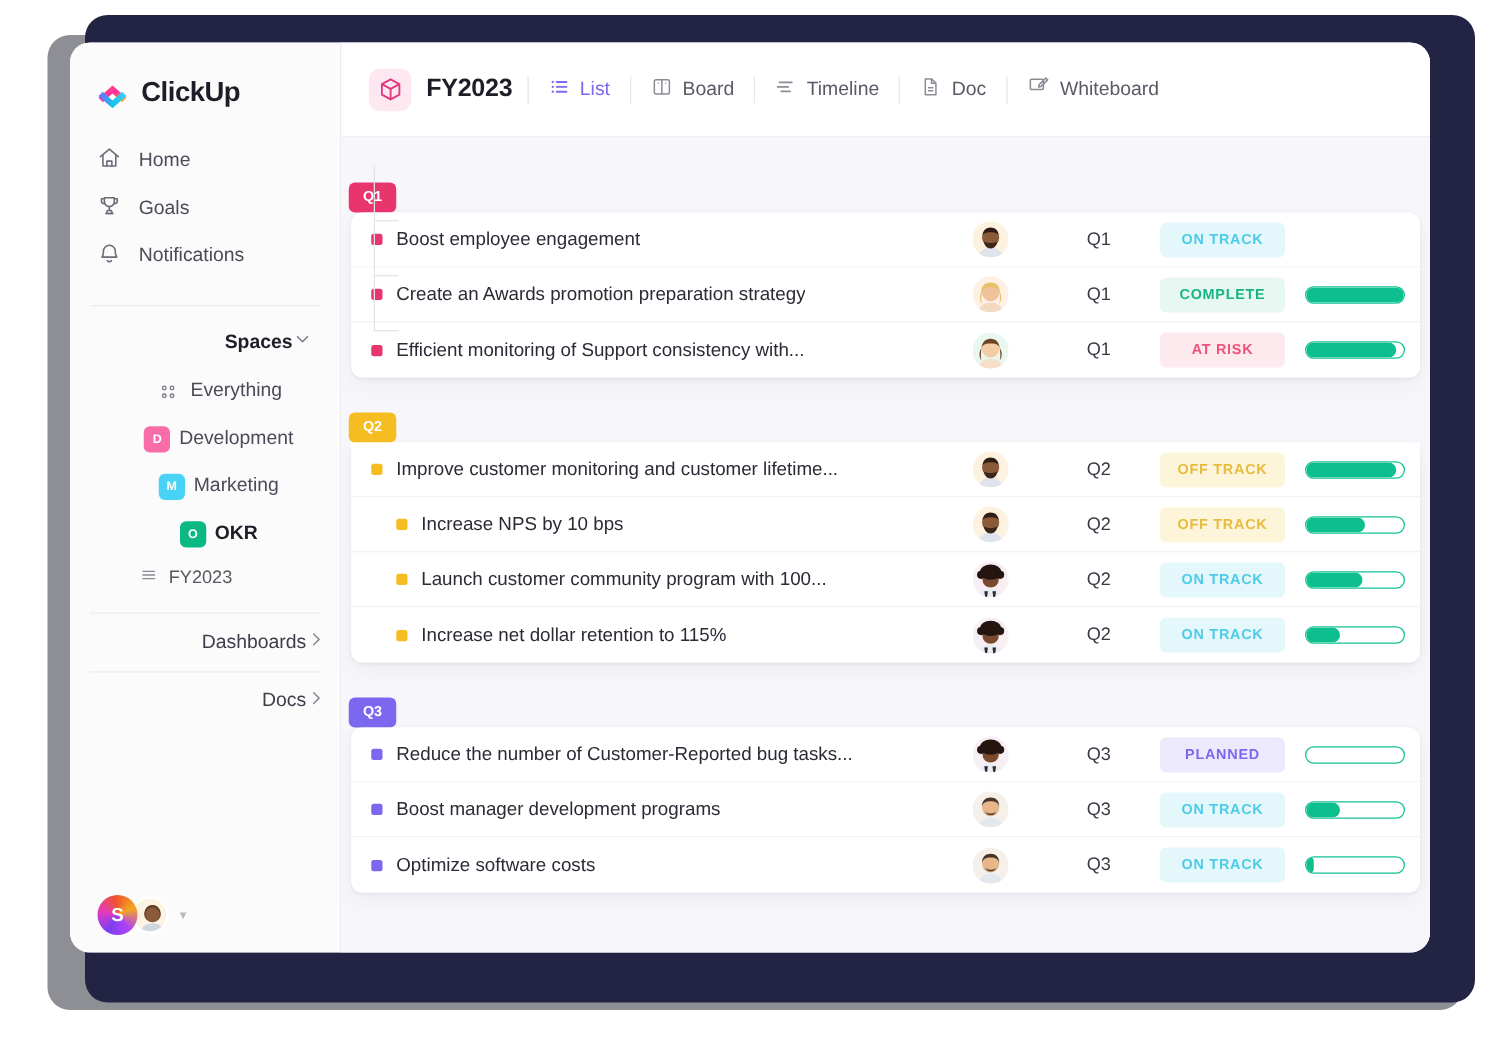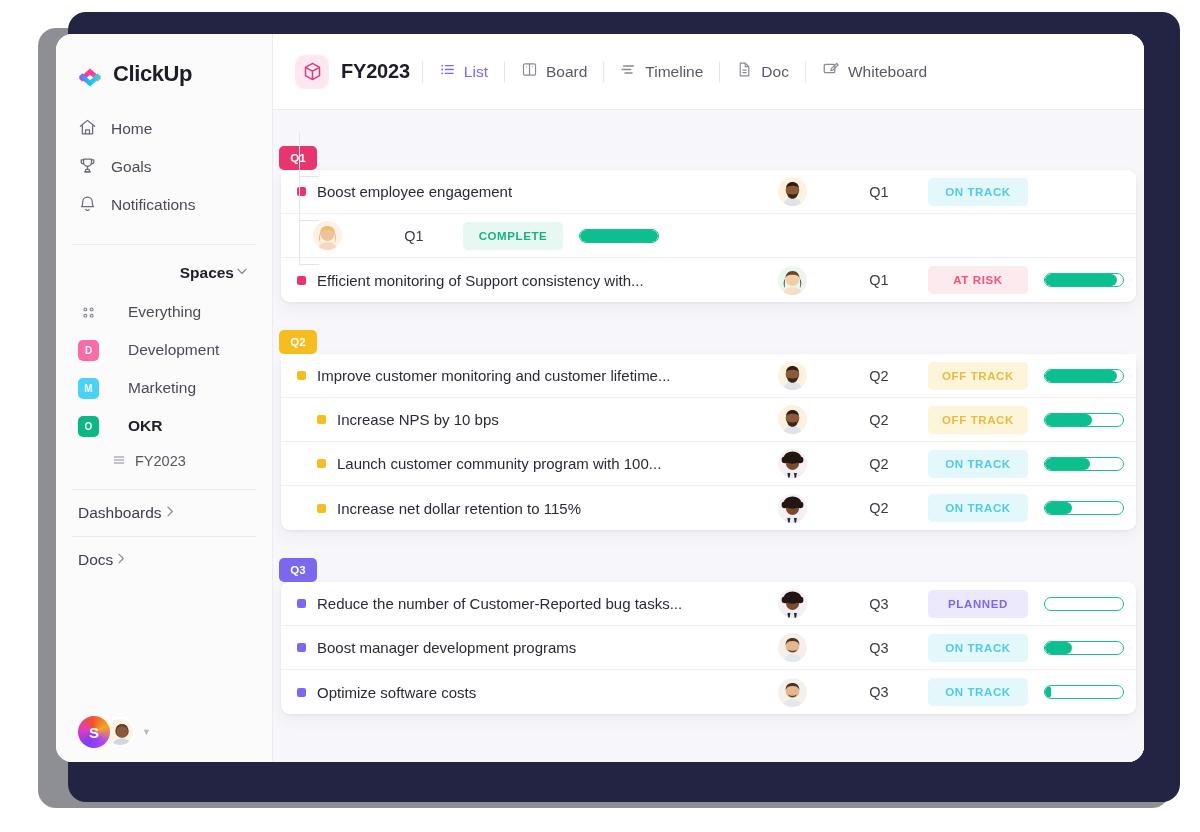--- a/index.html
+++ b/index.html
@@ -67,42 +67,42 @@
   .nav-item svg { flex-shrink: 0; }
   .divider { height: 1px; background: #ececf0; margin: 6px 16px 0 16px; }
 
   .section-head {
     display: flex; align-items: center; justify-content: flex-end;
     padding: 18px 22px 10px 22px;
   }
   .section-head .title { font-size: 15.5px; font-weight: 700; color: #1d1d28; }
 
   .space-item {
-    display: flex; align-items: center; gap: 29px;
+    display: flex; align-items: center; gap: 7px;
     height: 38px; padding-left: 22px;
-    font-size: 15.5px; color: #4b4b58; cursor: pointer;
+    font-size: 15.5px; color: #4b4b58; cursor: pointer; justify-content: center;
   }
   .space-item.active { font-weight: 700; color: #1d1d28; }
   .space-badge {
     width: 21px; height: 21px; border-radius: 5px;
     color: #fff; font-size: 10px; font-weight: 700;
     display: flex; align-items: center; justify-content: center;
     flex-shrink: 0;
   }
   .dots-icon { width: 21px; display:flex; justify-content:center; flex-shrink:0; }
 
   .list-item-sub {
     display: flex; align-items: center; gap: 9px;
     height: 32px; padding-left: 56px;
     font-size: 14.5px; color: #57575f; cursor: pointer;
   }
 
   .collapse-row {
-    display: flex; align-items: center; justify-content: flex-start;
-    height: 46px; padding: 0 22px;
+    display: flex; align-items: center; justify-content: flex-end;
+    height: 46px; padding: 0 12px;
     font-size: 15.5px; color: #3d3d49; cursor: pointer;
   }
 
   .user-bar {
     position: absolute; left: 0; bottom: 14px;
     display: flex; align-items: center; gap: 0px;
     padding-left: 22px;
   }
   .av-gradient {
     width: 32px; height: 32px; border-radius: 50%;
@@ -470,20 +470,24 @@
                 </div>
                 <div class="cell c-quarter">
                   <span class="quarter-txt">Q1</span>
                 </div>
                 <div class="cell c-status">
                   <span class="badge" style="background: rgb(228, 247, 251); color: rgb(78, 203, 232);">ON TRACK</span>
                 </div>
                 <div class="cell c-progress" style="justify-content: flex-start; padding-left: 8px;"></div>
               </div>
               <div class="row">
+                <div class="row-name">
+                  <span class="bullet" style="background: rgb(232, 53, 109);"></span>
+                  <span class="row-title">Create an Awards promotion preparation strategy</span>
+                </div>
                 <div class="cell c-assignee">
                   <span class="avatar"><svg viewBox="0 0 40 40" width="29" height="29">
                       <rect width="40" height="40" fill="#fdf1e6"></rect>
                       <path d="M20 29c-8 0-13 5-13 11h26c0-6-5-11-13-11z" fill="#f3d9c0"></path>
                       <circle cx="20" cy="18" r="9.5" fill="#f0c29b"></circle>
                       <path d="M10 20c-1-9 3-13 10-13s11 4 10 13c-1-5-2-8-10-8s-9 3-10 8z" fill="#e8c069"></path>
                       <path d="M10.5 16c-1 7-1 12 0 15-3-4-3-11 0-15zM29.5 16c1 7 1 12 0 15 3-4 3-11 0-15z" fill="#e8c069"></path>
                     </svg></span>
                 </div>
                 <div class="cell c-quarter">

